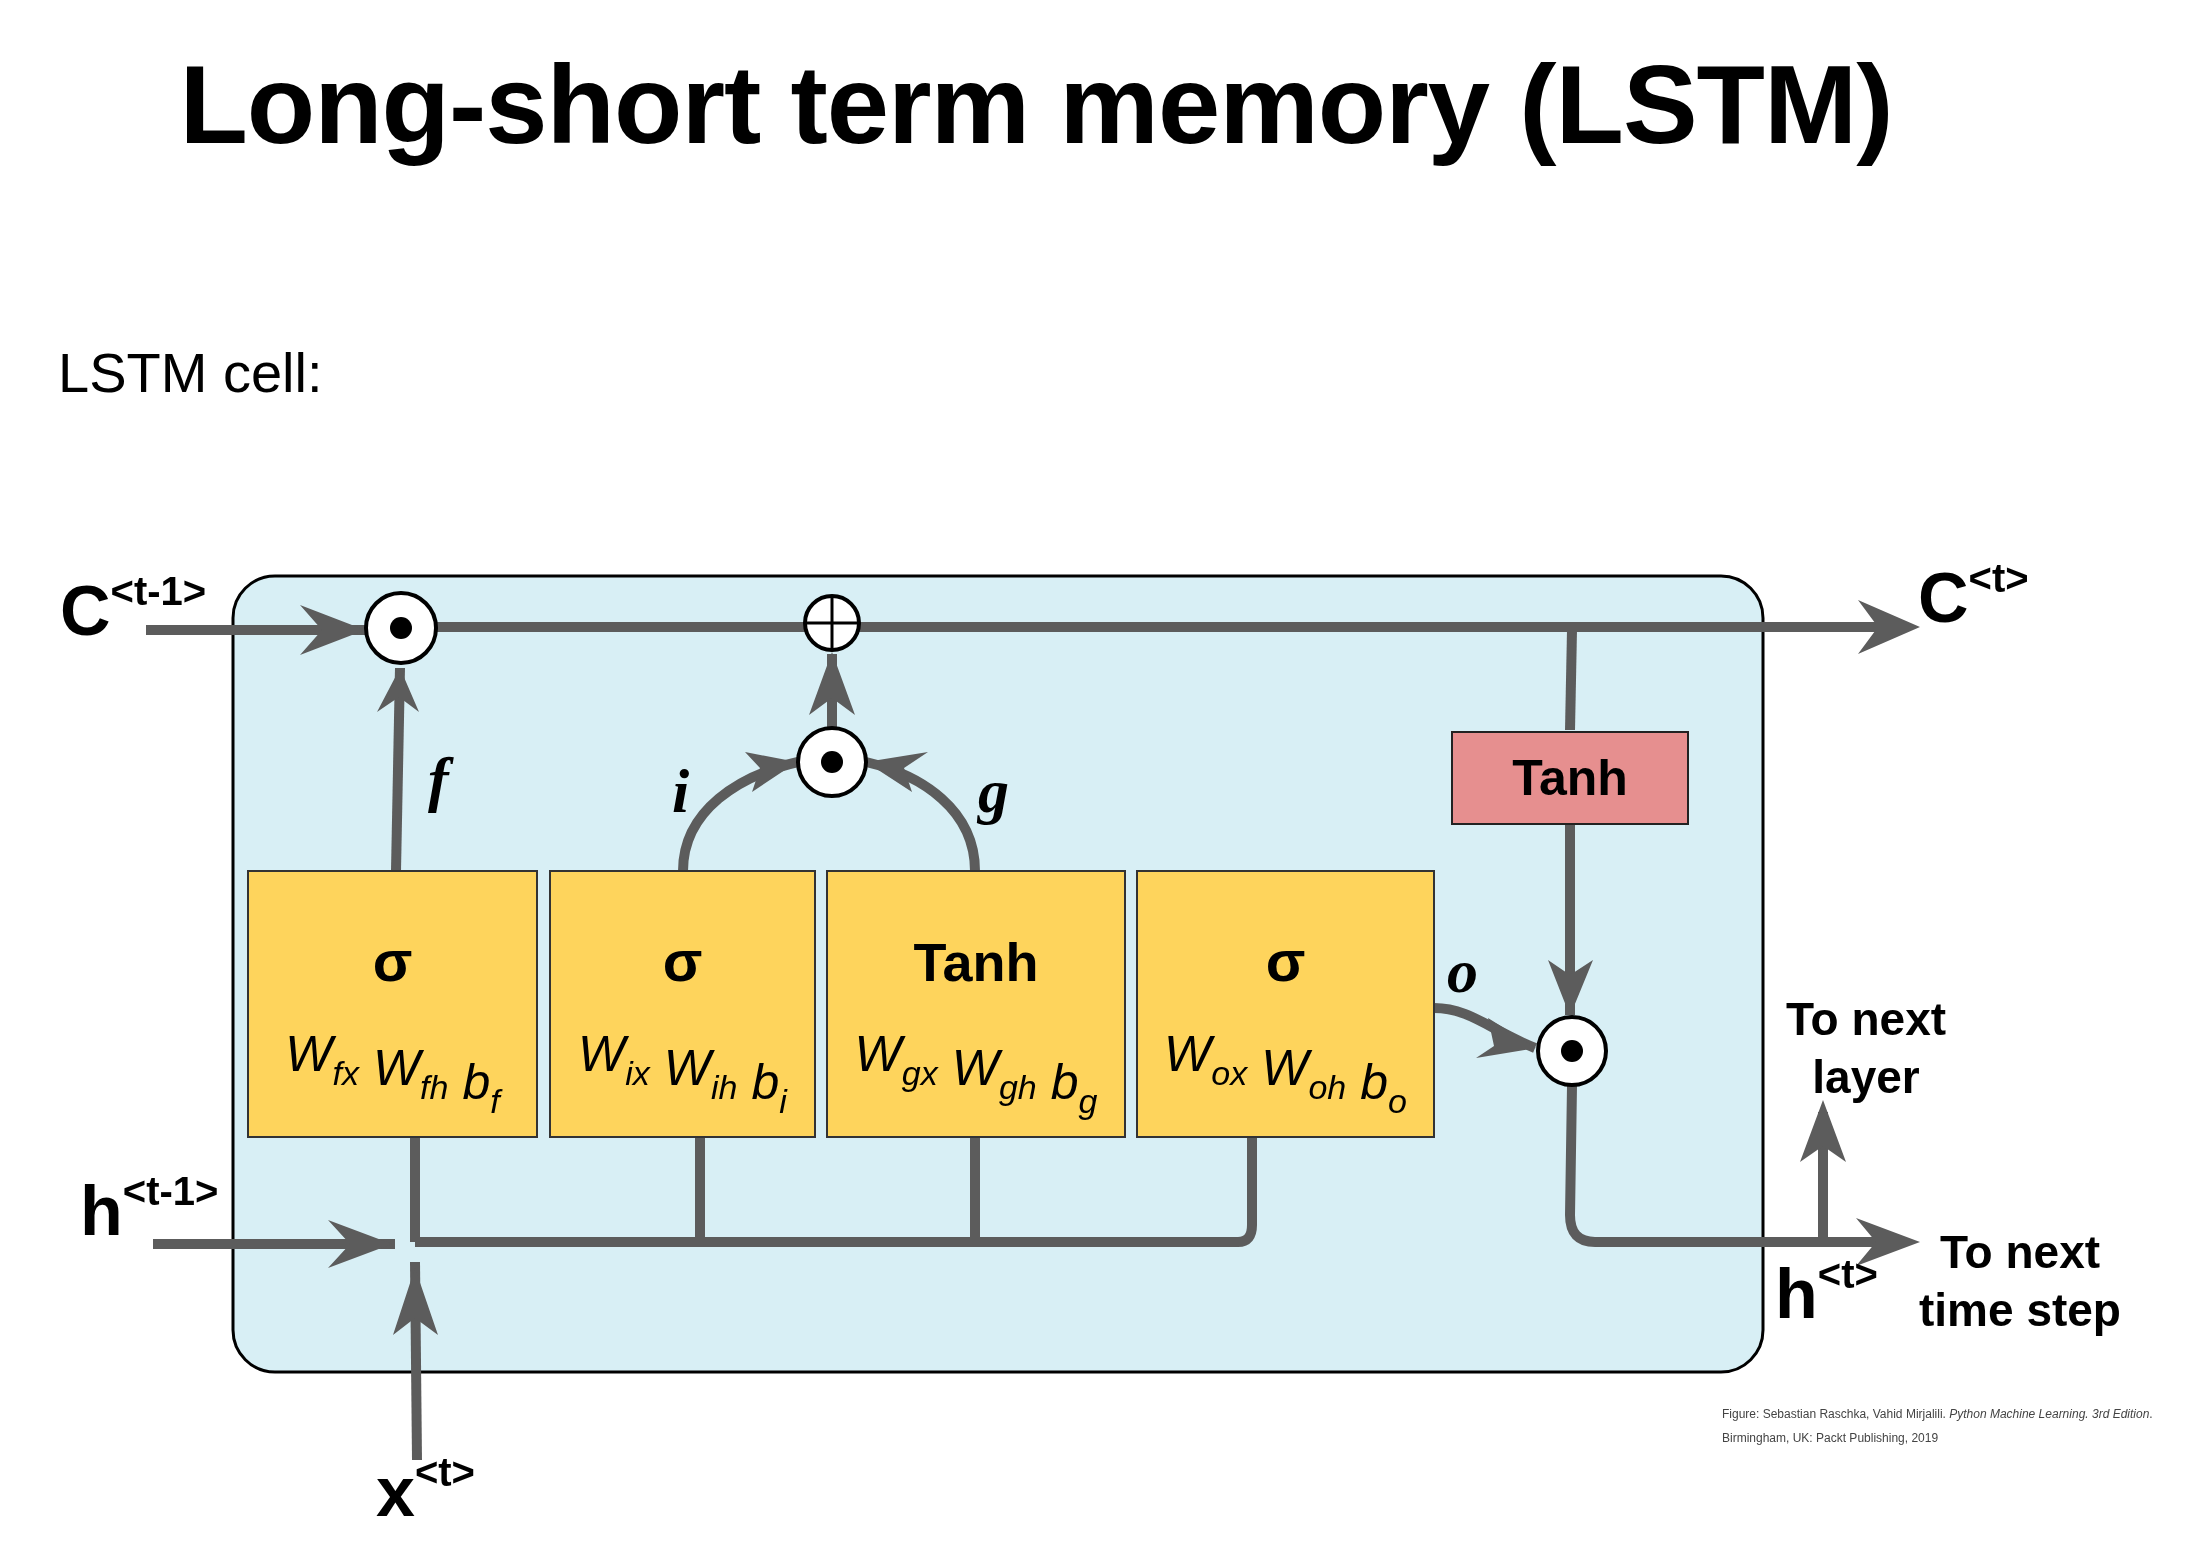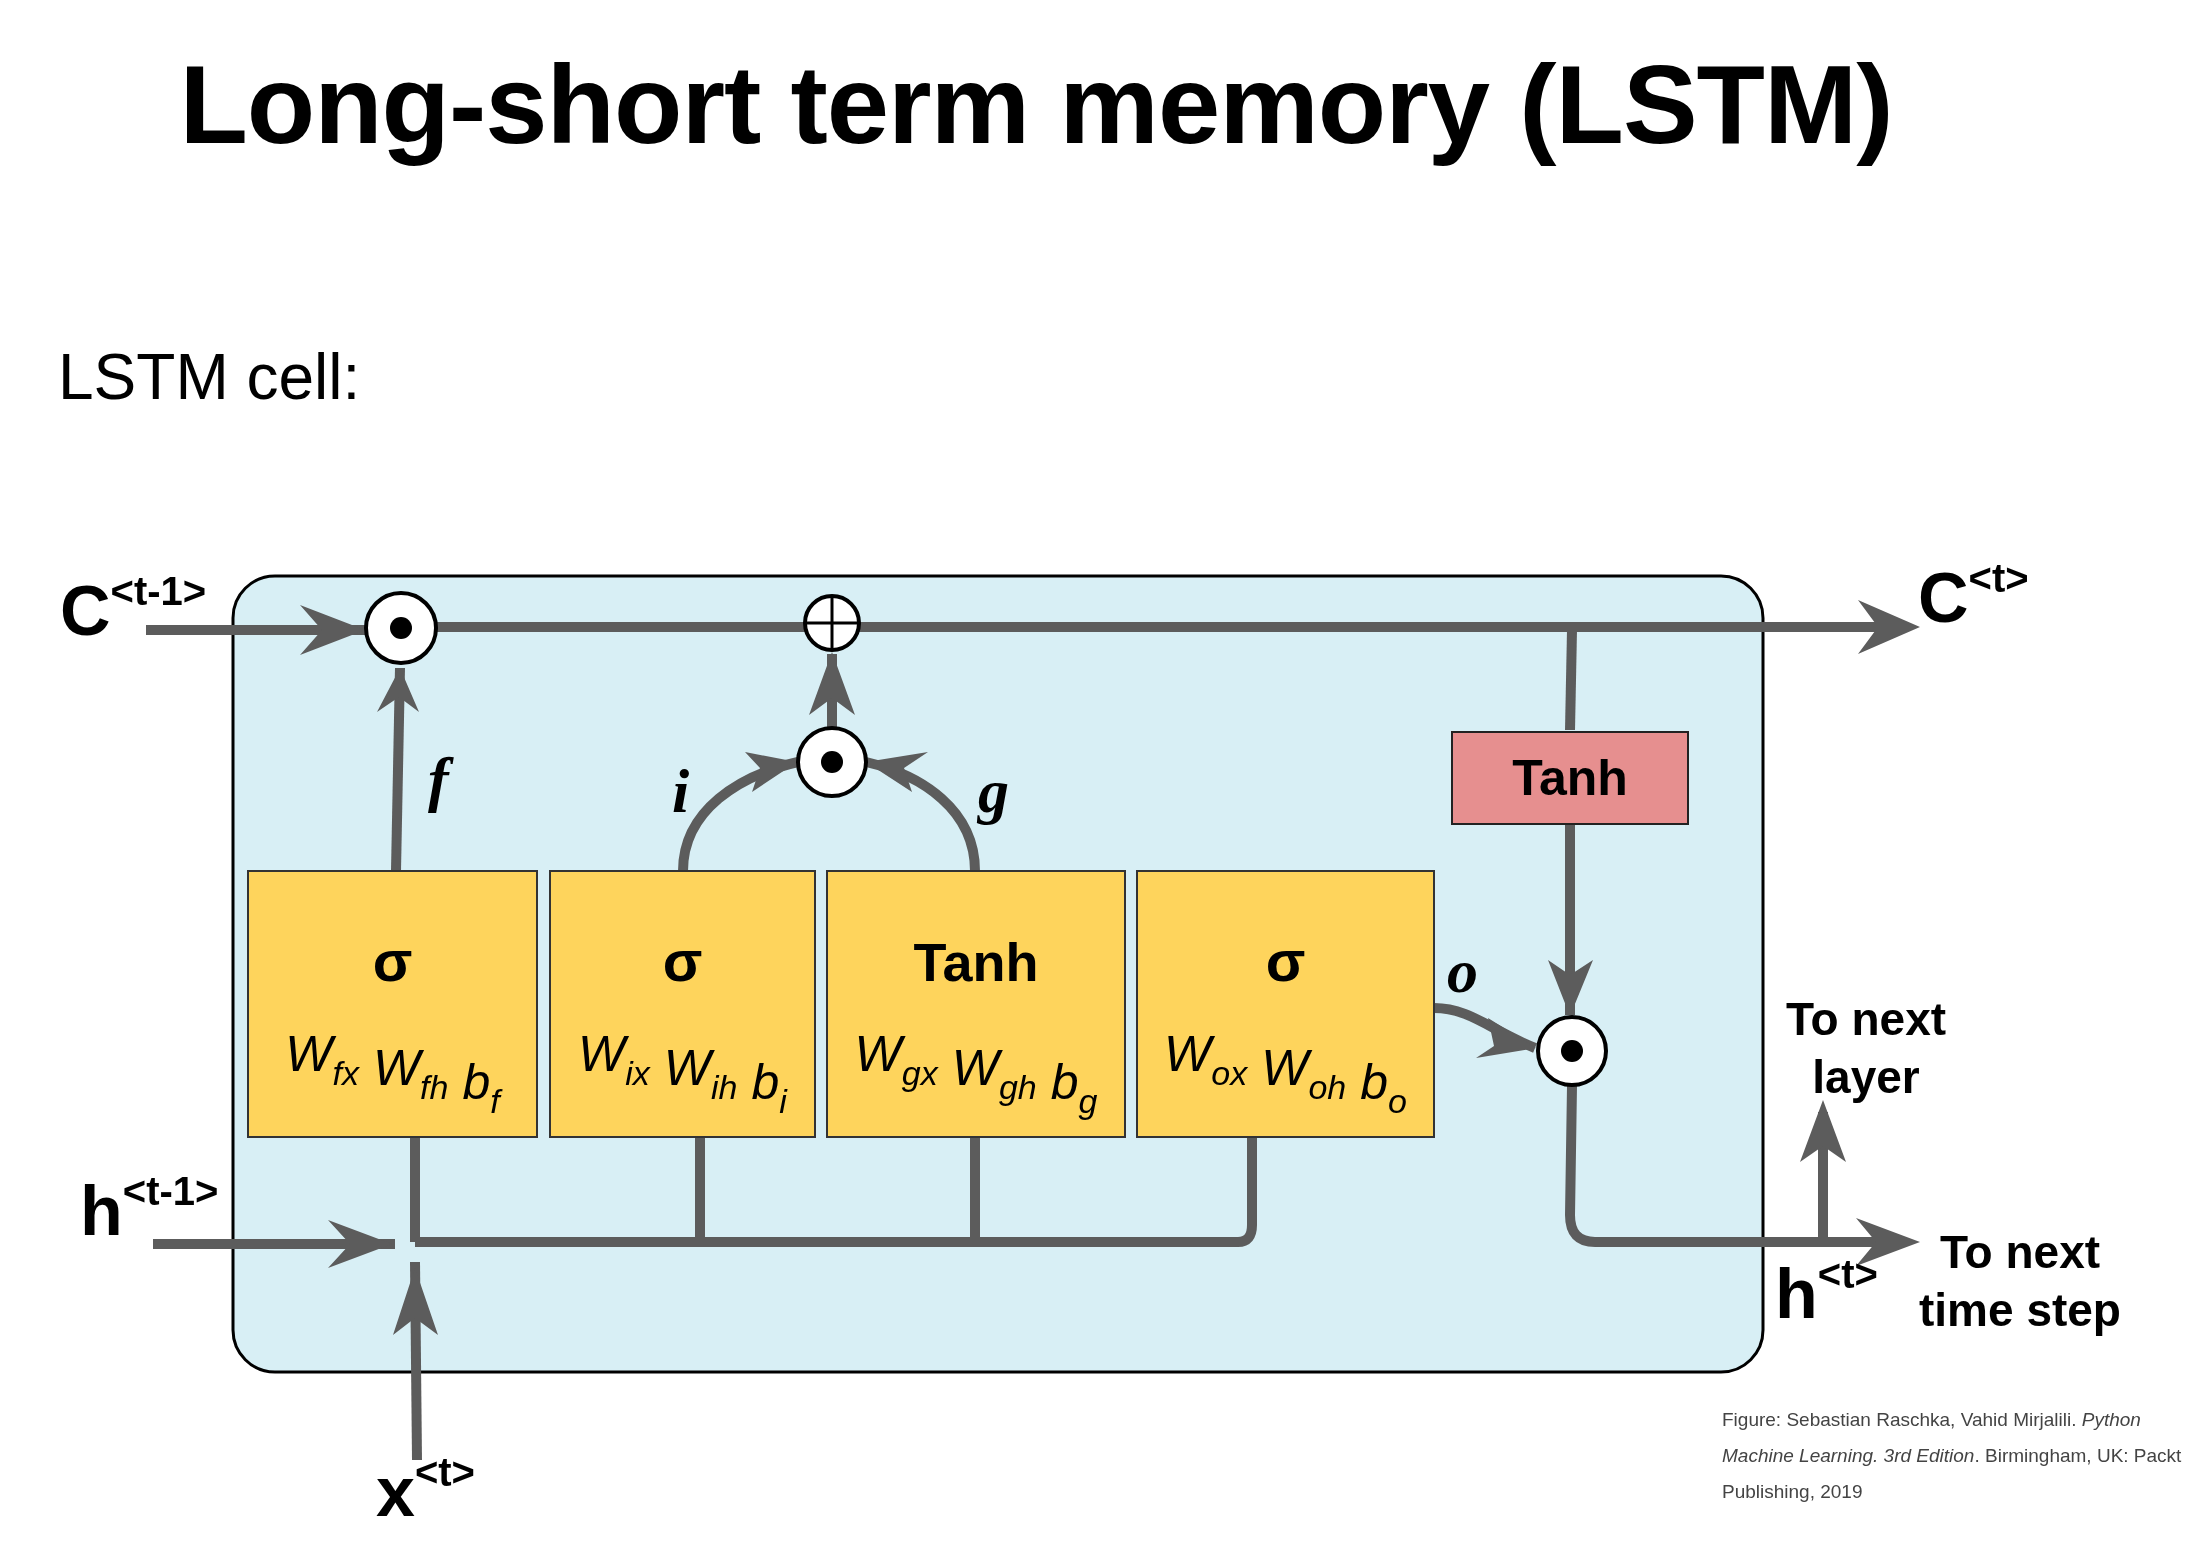--- a/index.html
+++ b/index.html
@@ -1,23 +1,23 @@
 <!DOCTYPE html>
 <html><head>
 <meta charset="utf-8">
 <style>
   html, body { margin: 0; padding: 0; background: #ffffff; }
   body { width: 2204px; height: 1550px; position: relative; overflow: hidden; font-family: "Liberation Sans", sans-serif; }
   .title { position: absolute; left: 0; width: 2204px; top: 40px; text-align: center; font-weight: bold; font-size: 112px; color: #000; letter-spacing: -1px; margin-left: -66px; }
-  .subtitle { position: absolute; left: 58px; top: 340px; font-size: 64px; color: #000; }
+  .subtitle { position: absolute; left: 58px; top: 340px; font-size: 56px; color: #000; }
   svg.diagram { position: absolute; left: 0; top: 0; }
   .lbl { font-family: "Liberation Sans", sans-serif; font-weight: bold; fill: #000; }
   .gate-lbl { font-family: "Liberation Serif", serif; font-weight: bold; font-style: italic; fill: #000; }
   .w { font-family: "Liberation Sans", sans-serif; font-style: italic; fill: #000; }
-  .caption { position: absolute; left: 1722px; top: 1402px; width: 470px; font-size: 19px; line-height: 36px; color: #444; }
+  .caption { position: absolute; left: 1722px; top: 1402px; width: 470px; font-size: 12px; line-height: 24px; color: #444; }
   .caption i { font-style: italic; }
 </style>
 </head>
 <body>
 
 <div class="title">Long-short term memory (LSTM)</div>
 <div class="subtitle">LSTM cell:</div>
 
 <svg class="diagram" width="2204" height="1550" viewBox="0 0 2204 1550">
   <defs>

